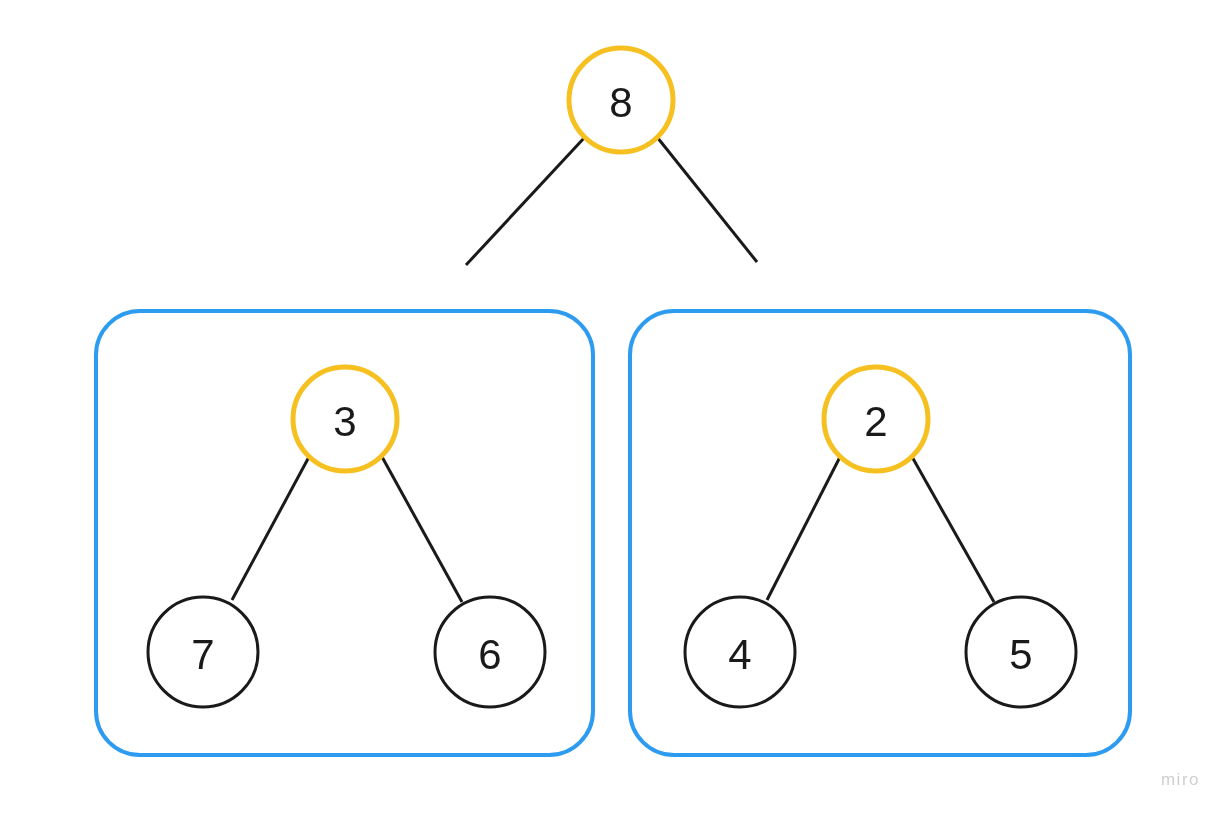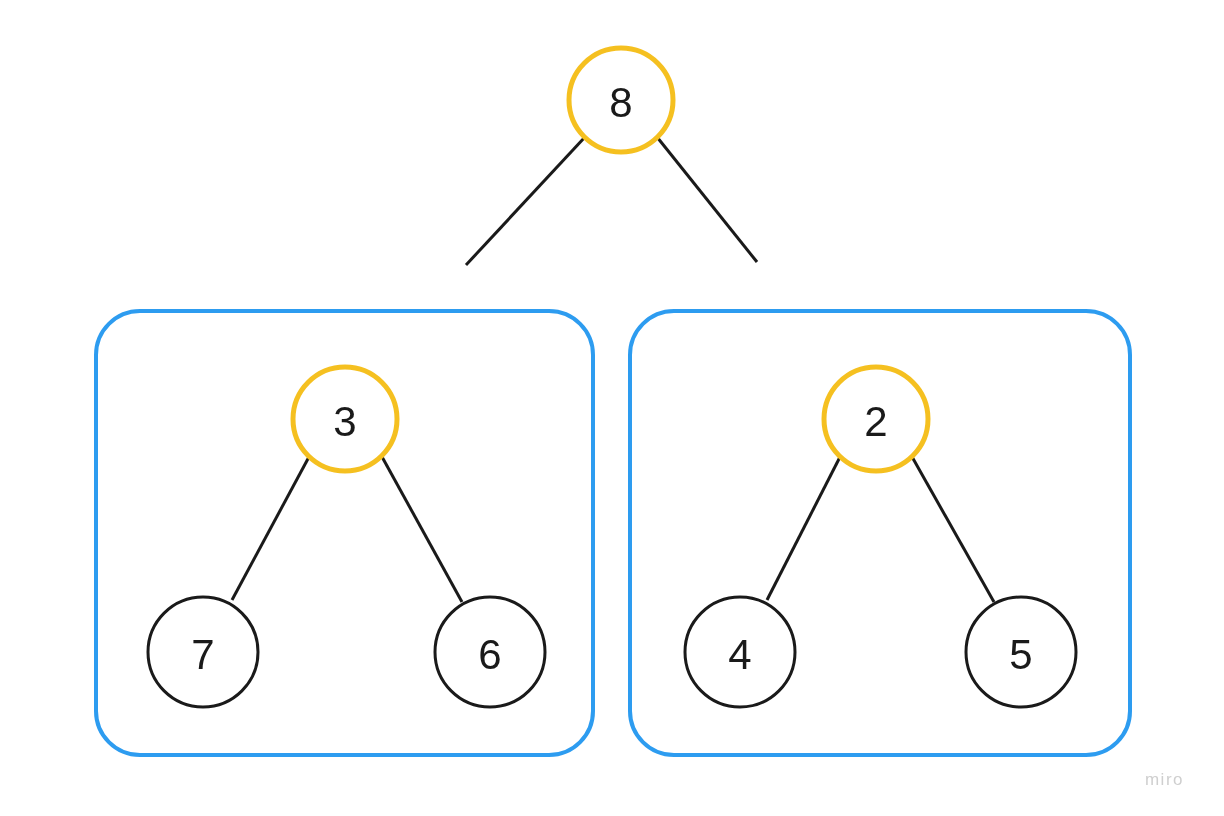--- a/index.html
+++ b/index.html
@@ -16,21 +16,21 @@
   }
   #canvas {
     position: absolute;
     left: 0;
     top: 0;
     width: 1224px;
     height: 816px;
   }
   .watermark {
     position: absolute;
-    right: 40px;
+    right: 24px;
     bottom: 26px;
     font-family: "Liberation Sans", sans-serif;
     font-size: 17px;
     letter-spacing: 1.5px;
     color: #cfcfcf;
     user-select: none;
   }
   text.node-label {
     font-family: "Liberation Sans", sans-serif;
     font-size: 42px;

